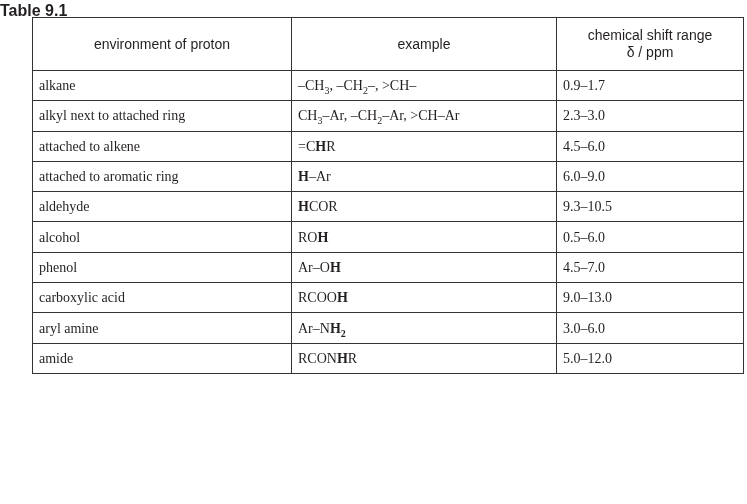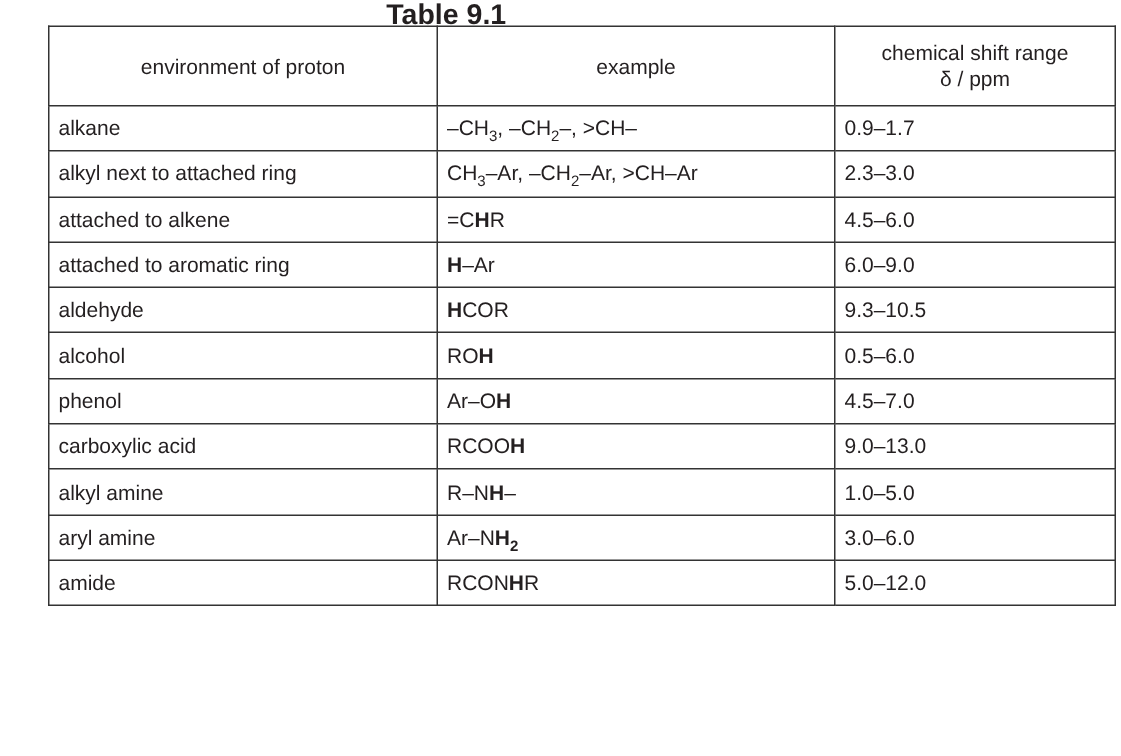--- a/index.html
+++ b/index.html
@@ -13,23 +13,23 @@
       position: relative;
       font-family: "Liberation Sans", sans-serif;
       color: #231f20;
       overflow: hidden;
     }
     .table-title {
       position: absolute;
       left: 0;
       width: 595px;
       top: 2px;
-      text-align: center;
+      text-align: left;
       font-weight: bold;
-      font-size: 19px;
+      font-size: 16px;
       line-height: 18px;
     }
     table.shift-table {
       position: absolute;
       left: 32px;
       top: 17px;
       border-collapse: collapse;
       font-size: 14px;
       table-layout: fixed;
     }
@@ -41,20 +41,21 @@
       vertical-align: middle;
       line-height: 17px;
     }
     table.shift-table th {
       height: 52px;
       text-align: center;
       padding: 0;
     }
     table.shift-table td {
       height: 29.3px;
+      font-family: Liberation Serif, serif;
     }
     col.c1 { width: 259px; }
     col.c2 { width: 265px; }
     col.c3 { width: 187px; }
     .hdr-line { display: block; }
     sub { font-size: 10px; line-height: 0; vertical-align: -4px; }
     i { font-style: italic; }
   </style>
 </head>
 <body>
@@ -112,25 +113,20 @@
         <td>phenol</td>
         <td><span>Ar–O</span><span style="font-weight: bold;">H</span></td>
         <td>4.5–7.0</td>
       </tr>
       <tr>
         <td>carboxylic acid</td>
         <td><span>RCOO</span><span style="font-weight: bold;">H</span></td>
         <td>9.0–13.0</td>
       </tr>
       <tr>
-        <td>alkyl amine</td>
-        <td><span>R–N</span><span style="font-weight: bold;">H</span><span>–</span></td>
-        <td>1.0–5.0</td>
-      </tr>
-      <tr>
         <td>aryl amine</td>
         <td><span>Ar–N</span><span style="font-weight: bold;">H</span><sub style="font-weight: bold;">2</sub></td>
         <td>3.0–6.0</td>
       </tr>
       <tr>
         <td>amide</td>
         <td><span>RCON</span><span style="font-weight: bold;">H</span><span>R</span></td>
         <td>5.0–12.0</td>
       </tr>
     </tbody>

